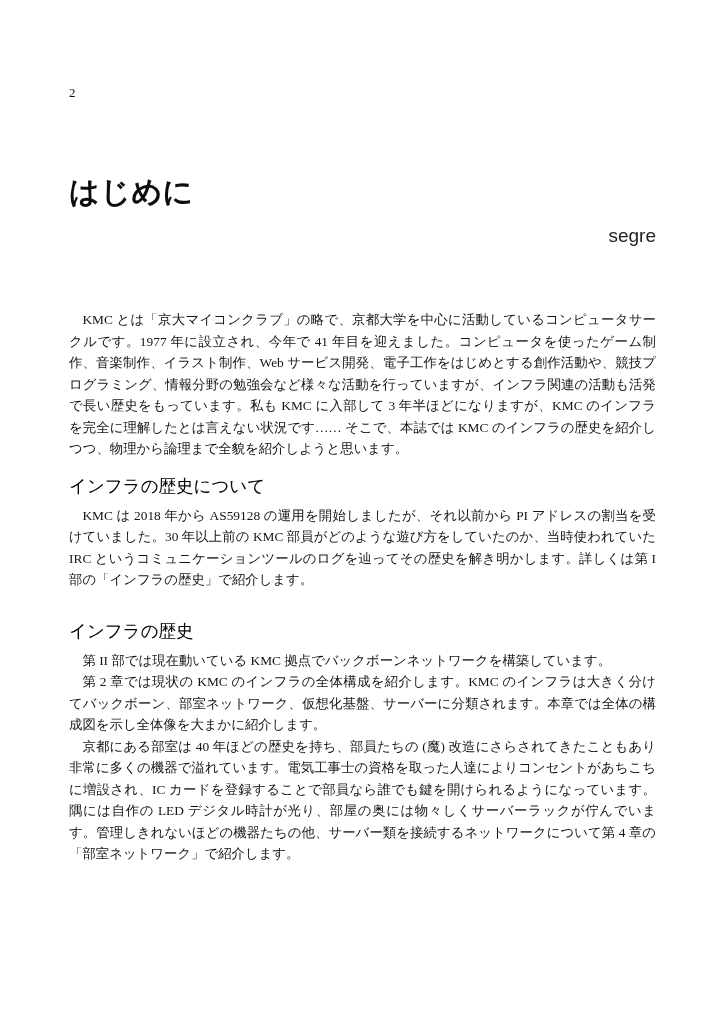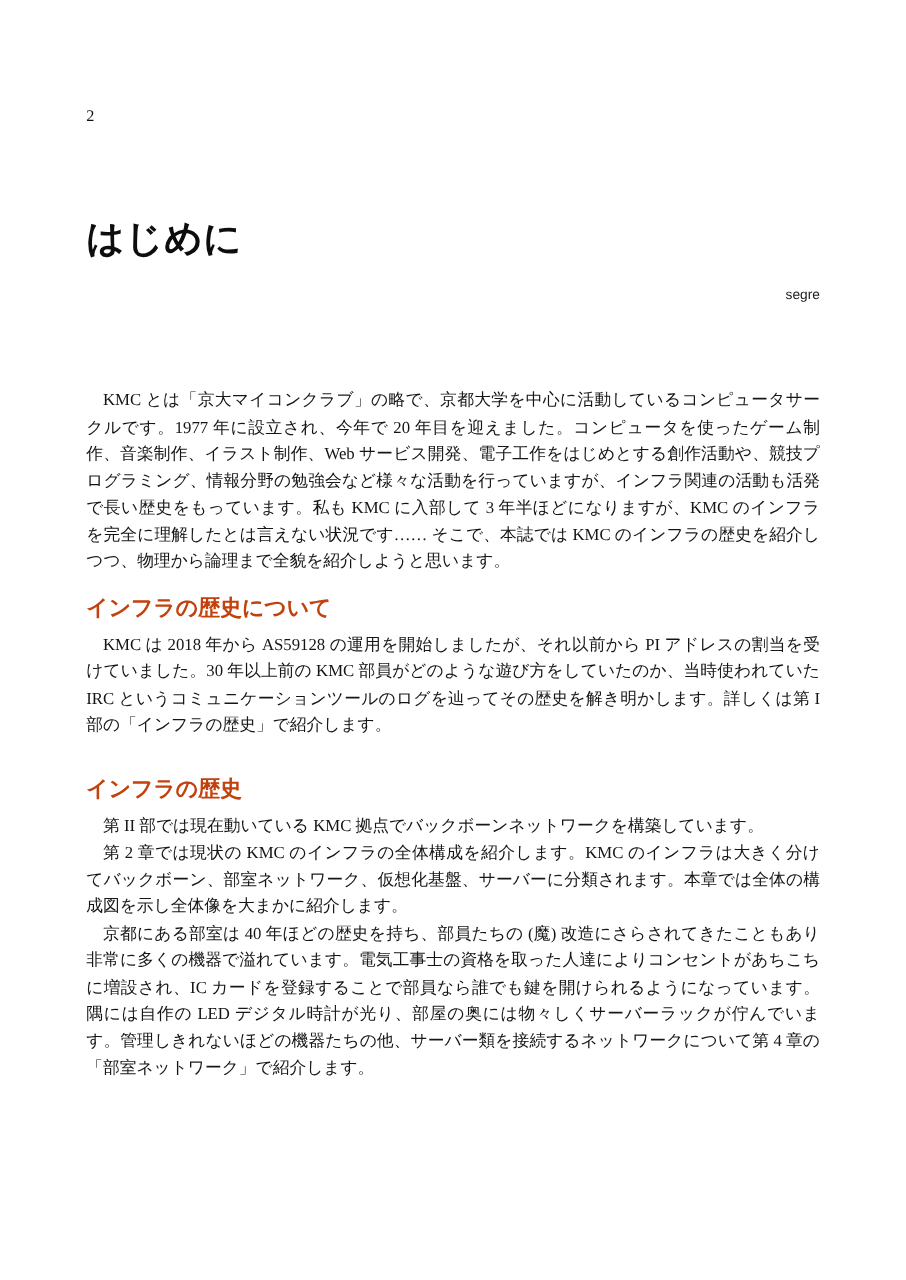--- a/index.html
+++ b/index.html
@@ -34,61 +34,61 @@
     font-weight: bold;
     font-size: 30px;
     line-height: 31px;
     letter-spacing: 0.5px;
     color: #0d0d0d;
   }
   .author {
     margin: 20px 0 0 0;
     text-align: right;
     font-family: "Liberation Sans", sans-serif;
-    font-size: 11px;
+    font-size: 19px;
     line-height: 18px;
     color: #222222;
   }
   .body-block {
     margin-top: 64px;
   }
   p.body-par {
     margin: 0;
     font-family: "Liberation Serif", serif;
     font-size: 13.4px;
     line-height: 21.5px;
     text-align: justify;
     text-indent: 1em;
     color: #151515;
   }
   h2.section-heading {
     font-family: "Liberation Sans", sans-serif;
-    font-weight: bold;
+    font-weight: normal;
     font-size: 17.5px;
     line-height: 22px;
-    color: #c2410c;
+    color: #000000;
     margin: 0;
   }
   .section-1 h2.section-heading { margin: 15px 0 8px 0; }
   .section-2 h2.section-heading { margin: 29px 0 8px 0; }
 </style>
 </head>
 <body>
 
 <div class="page">
   <div class="content">
 
     <p class="page-number">2</p>
 
     <h1 class="doc-title">はじめに</h1>
 
     <p class="author">segre</p>
 
     <div class="body-block">
-      <p class="body-par">KMC とは「京大マイコンクラブ」の略で、京都大学を中心に活動しているコンピュータサークルです。1977 年に設立され、今年で 20 年目を迎えました。コンピュータを使ったゲーム制作、音楽制作、イラスト制作、Web サービス開発、電子工作をはじめとする創作活動や、競技プログラミング、情報分野の勉強会など様々な活動を行っていますが、インフラ関連の活動も活発で長い歴史をもっています。私も KMC に入部して 3 年半ほどになりますが、KMC のインフラを完全に理解したとは言えない状況です…… そこで、本誌では KMC のインフラの歴史を紹介しつつ、物理から論理まで全貌を紹介しようと思います。</p>
+      <p class="body-par">KMC とは「京大マイコンクラブ」の略で、京都大学を中心に活動しているコンピュータサークルです。1977 年に設立され、今年で 41 年目を迎えました。コンピュータを使ったゲーム制作、音楽制作、イラスト制作、Web サービス開発、電子工作をはじめとする創作活動や、競技プログラミング、情報分野の勉強会など様々な活動を行っていますが、インフラ関連の活動も活発で長い歴史をもっています。私も KMC に入部して 3 年半ほどになりますが、KMC のインフラを完全に理解したとは言えない状況です…… そこで、本誌では KMC のインフラの歴史を紹介しつつ、物理から論理まで全貌を紹介しようと思います。</p>
     </div>
 
     <div class="section section-1">
       <h2 class="section-heading">インフラの歴史について</h2>
       <p class="body-par">KMC は 2018 年から AS59128 の運用を開始しましたが、それ以前から PI アドレスの割当を受けていました。30 年以上前の KMC 部員がどのような遊び方をしていたのか、当時使われていた IRC というコミュニケーションツールのログを辿ってその歴史を解き明かします。詳しくは第 I 部の「インフラの歴史」で紹介します。</p>
     </div>
 
     <div class="section section-2">
       <h2 class="section-heading">インフラの歴史</h2>
       <p class="body-par">第 II 部では現在動いている KMC 拠点でバックボーンネットワークを構築しています。</p>

